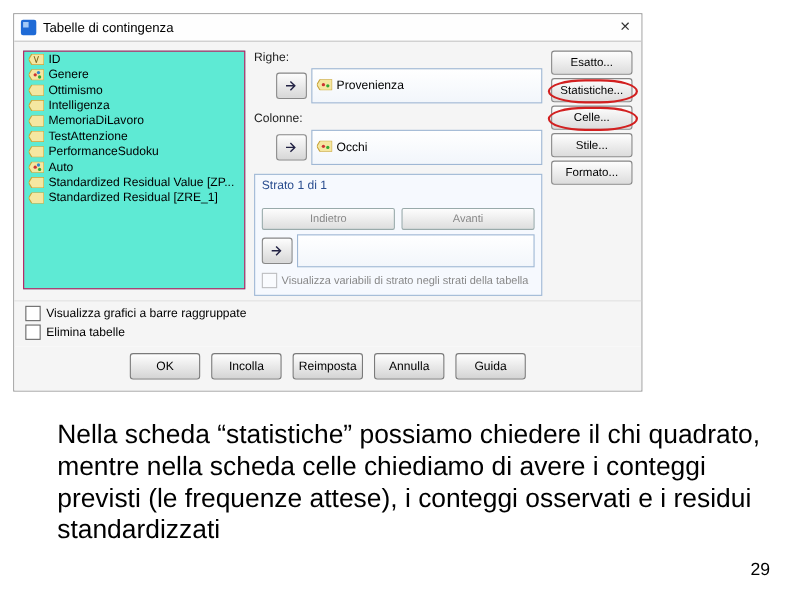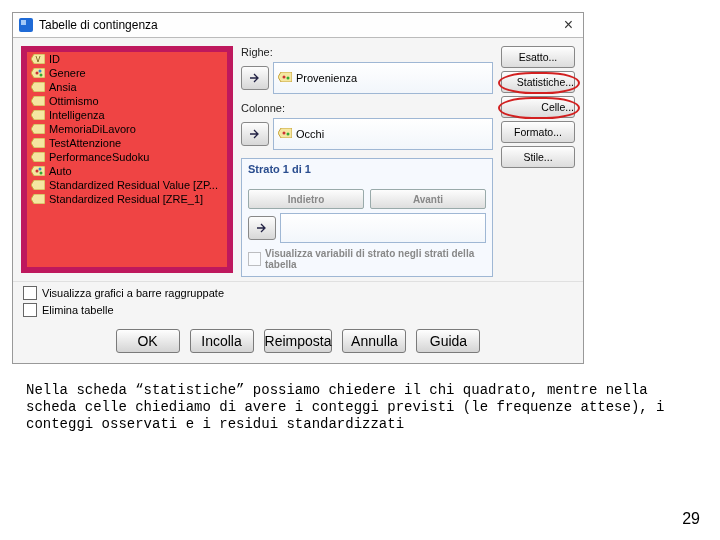--- a/index.html
+++ b/index.html
@@ -3,45 +3,45 @@
 <meta charset="utf-8">
 <style>
 html,body{margin:0;padding:0;width:720px;height:540px;font-family:Arial,Helvetica,sans-serif;background:#fff;color:#000;}
 .slide{position:relative;width:720px;height:540px;}
 .dialog{position:absolute;left:12px;top:12px;width:570px;background:#fff;border:1px solid #999;}
 .titlebar{display:flex;align-items:center;gap:6px;font-size:12px;height:24px;padding:0 6px;border-bottom:1px solid #bbb;background:#fefefe;}
 .titlebar .appicon{width:14px;height:14px;background:#1e6ad6;border-radius:2px;position:relative;}
 .titlebar .appicon::after{content:"";position:absolute;left:2px;top:2px;width:5px;height:5px;background:#a3c9f7;}
 .titlebar .close{margin-left:auto;font-size:16px;color:#333;cursor:pointer;padding:0 4px;}
 .body{display:flex;gap:8px;padding:8px 8px 4px 8px;background:#f5f5f5;}
-.varlist{width:200px;height:215px;border:6px solid #be185d;background:#ef4444;overflow:hidden;font-size:11px;}
+.varlist{width:200px;height:215px;border:1px solid #be185d;background:#5eead4;overflow:hidden;font-size:11px;}
 .varlist .row{display:flex;align-items:center;gap:4px;padding:1px 4px;white-space:nowrap;}
 .icon-tag{width:14px;height:10px;display:inline-block;}
 .icon-tag svg{display:block;}
 .center{flex:1;display:flex;flex-direction:column;gap:4px;}
 .fieldlabel{font-size:11px;color:#222;margin-top:0;}
 .movebtn{width:26px;height:22px;border:1px solid #888;background:linear-gradient(#fdfdfd,#d7d7d7);border-radius:3px;display:flex;align-items:center;justify-content:center;font-size:11px;color:#333;}
-.slot{display:flex;align-items:center;gap:4px;}
+.slot{display:flex;align-items:center;gap:4px;margin-left:20px;}
 .listbox{flex:1;height:30px;border:1px solid #9fb7d4;background:linear-gradient(#fff,#f2f6fb);font-size:11px;display:flex;align-items:center;padding:0 4px;gap:4px;overflow:hidden;}
-.strata{border:1px solid #9fb7d4;background:#f6f9fe;margin-top:4px;padding:4px 6px 6px 6px;font-size:11px;font-weight:bold;}
+.strata{border:1px solid #9fb7d4;background:#f6f9fe;margin-top:4px;padding:4px 6px 6px 6px;font-size:11px;}
 .btnbar{display:flex;gap:6px;margin-bottom:4px;align-items:center;margin-top:14px;}
 .minibtn{flex:1;height:18px;border:1px solid #9aa;background:linear-gradient(#fdfdfd,#dedede);border-radius:2px;font-size:10px;color:#888;display:flex;align-items:center;justify-content:center;}
 .strataslot{display:flex;gap:4px;align-items:center;}
 .strata .listbox{height:28px;}
 .stratachk{font-size:10px;color:#888;margin-top:5px;display:flex;align-items:center;gap:4px;}
 .rightbtns{display:flex;flex-direction:column;gap:3px;width:74px;}
 .rbtn{height:20px;border:1px solid #888;background:linear-gradient(#fefefe,#dcdcdc);border-radius:3px;font-size:10.5px;display:flex;align-items:center;justify-content:center;position:relative;}
-.rbtn.hl{box-shadow:0 0 0 2px rgba(220,20,20,0.0);justify-content:flex-end;}
+.rbtn.hl{box-shadow:0 0 0 2px rgba(220,20,20,0.0);}
 .redcirc{position:absolute;border:2px solid #d22020;border-radius:50%/60%;width:78px;height:18px;pointer-events:none;}
 .lowchecks{padding:4px 10px 6px 10px;background:#f5f5f5;font-size:11px;display:flex;flex-direction:column;gap:3px;border-top:1px solid #e0e0e0;}
 .chk{display:flex;align-items:center;gap:5px;}
 .chkbox{width:12px;height:12px;border:1px solid #666;background:#fff;}
 .actionbar{display:flex;justify-content:center;gap:10px;padding:6px 0 10px 0;background:#f5f5f5;}
-.action{min-width:62px;height:22px;border:1px solid #7a7a7a;background:linear-gradient(#fefefe,#d4d4d4);border-radius:3px;font-size:14px;display:flex;align-items:center;justify-content:center;}
-.caption{position:absolute;left:26px;top:382px;width:640px;font-size:14px;line-height:1.2;font-family:Liberation Mono, monospace;}
+.action{min-width:62px;height:22px;border:1px solid #7a7a7a;background:linear-gradient(#fefefe,#d4d4d4);border-radius:3px;font-size:11px;display:flex;align-items:center;justify-content:center;}
+.caption{position:absolute;left:52px;top:382px;width:640px;font-size:24px;line-height:1.2;font-family:Liberation Sans, sans-serif;}
 .pagenum{position:absolute;right:20px;bottom:12px;font-size:16px;}
 .smicon{width:14px;height:12px;display:inline-block;}
 </style>
 </head>
 <body>
 <div class="slide">
 
 <div class="dialog">
   <div class="titlebar">
     <span class="appicon"></span>
@@ -64,28 +64,20 @@
       <div class="row">
             <span class="icon-tag">
               <svg viewBox="0 0 14 10">
                 <path d="M0 5 L3 0 H14 V10 H3 Z" fill="#f5e7a1" stroke="#c7a33b"></path>
                 <circle cx="6" cy="5" r="1.5" fill="#c33"></circle>
                 <circle cx="9" cy="3" r="1.5" fill="#38c"></circle>
                 <circle cx="10" cy="7" r="1.5" fill="#3a3"></circle>
               </svg>
             </span>
             <span>Genere</span>
-          </div>
-      <div class="row">
-            <span class="icon-tag">
-              <svg viewBox="0 0 14 10">
-                <path d="M0 5 L3 0 H14 V10 H3 Z" fill="#f5e7a1" stroke="#c7a33b"></path>
-              </svg>
-            </span>
-            <span>Ansia</span>
           </div>
       <div class="row">
             <span class="icon-tag">
               <svg viewBox="0 0 14 10">
                 <path d="M0 5 L3 0 H14 V10 H3 Z" fill="#f5e7a1" stroke="#c7a33b"></path>
               </svg>
             </span>
             <span>Ottimismo</span>
           </div>
       <div class="row">
@@ -211,24 +203,24 @@
           </div>
       <div class="rbtn hl">
             <span>Statistiche...</span>
             <span class="redcirc" style="left:-4px;top:0px;"></span>
           </div>
       <div class="rbtn hl">
             <span>Celle...</span>
             <span class="redcirc" style="left:-4px;top:0px;"></span>
           </div>
       <div class="rbtn">
+            <span>Stile...</span>
+          </div>
+      <div class="rbtn">
             <span>Formato...</span>
-          </div>
-      <div class="rbtn">
-            <span>Stile...</span>
           </div>
     </div>
   </div>
 
   <div class="lowchecks">
     <div class="chk">
           <span class="chkbox"></span>
           <span>Visualizza grafici a barre raggruppate</span>
         </div>
     <div class="chk">

